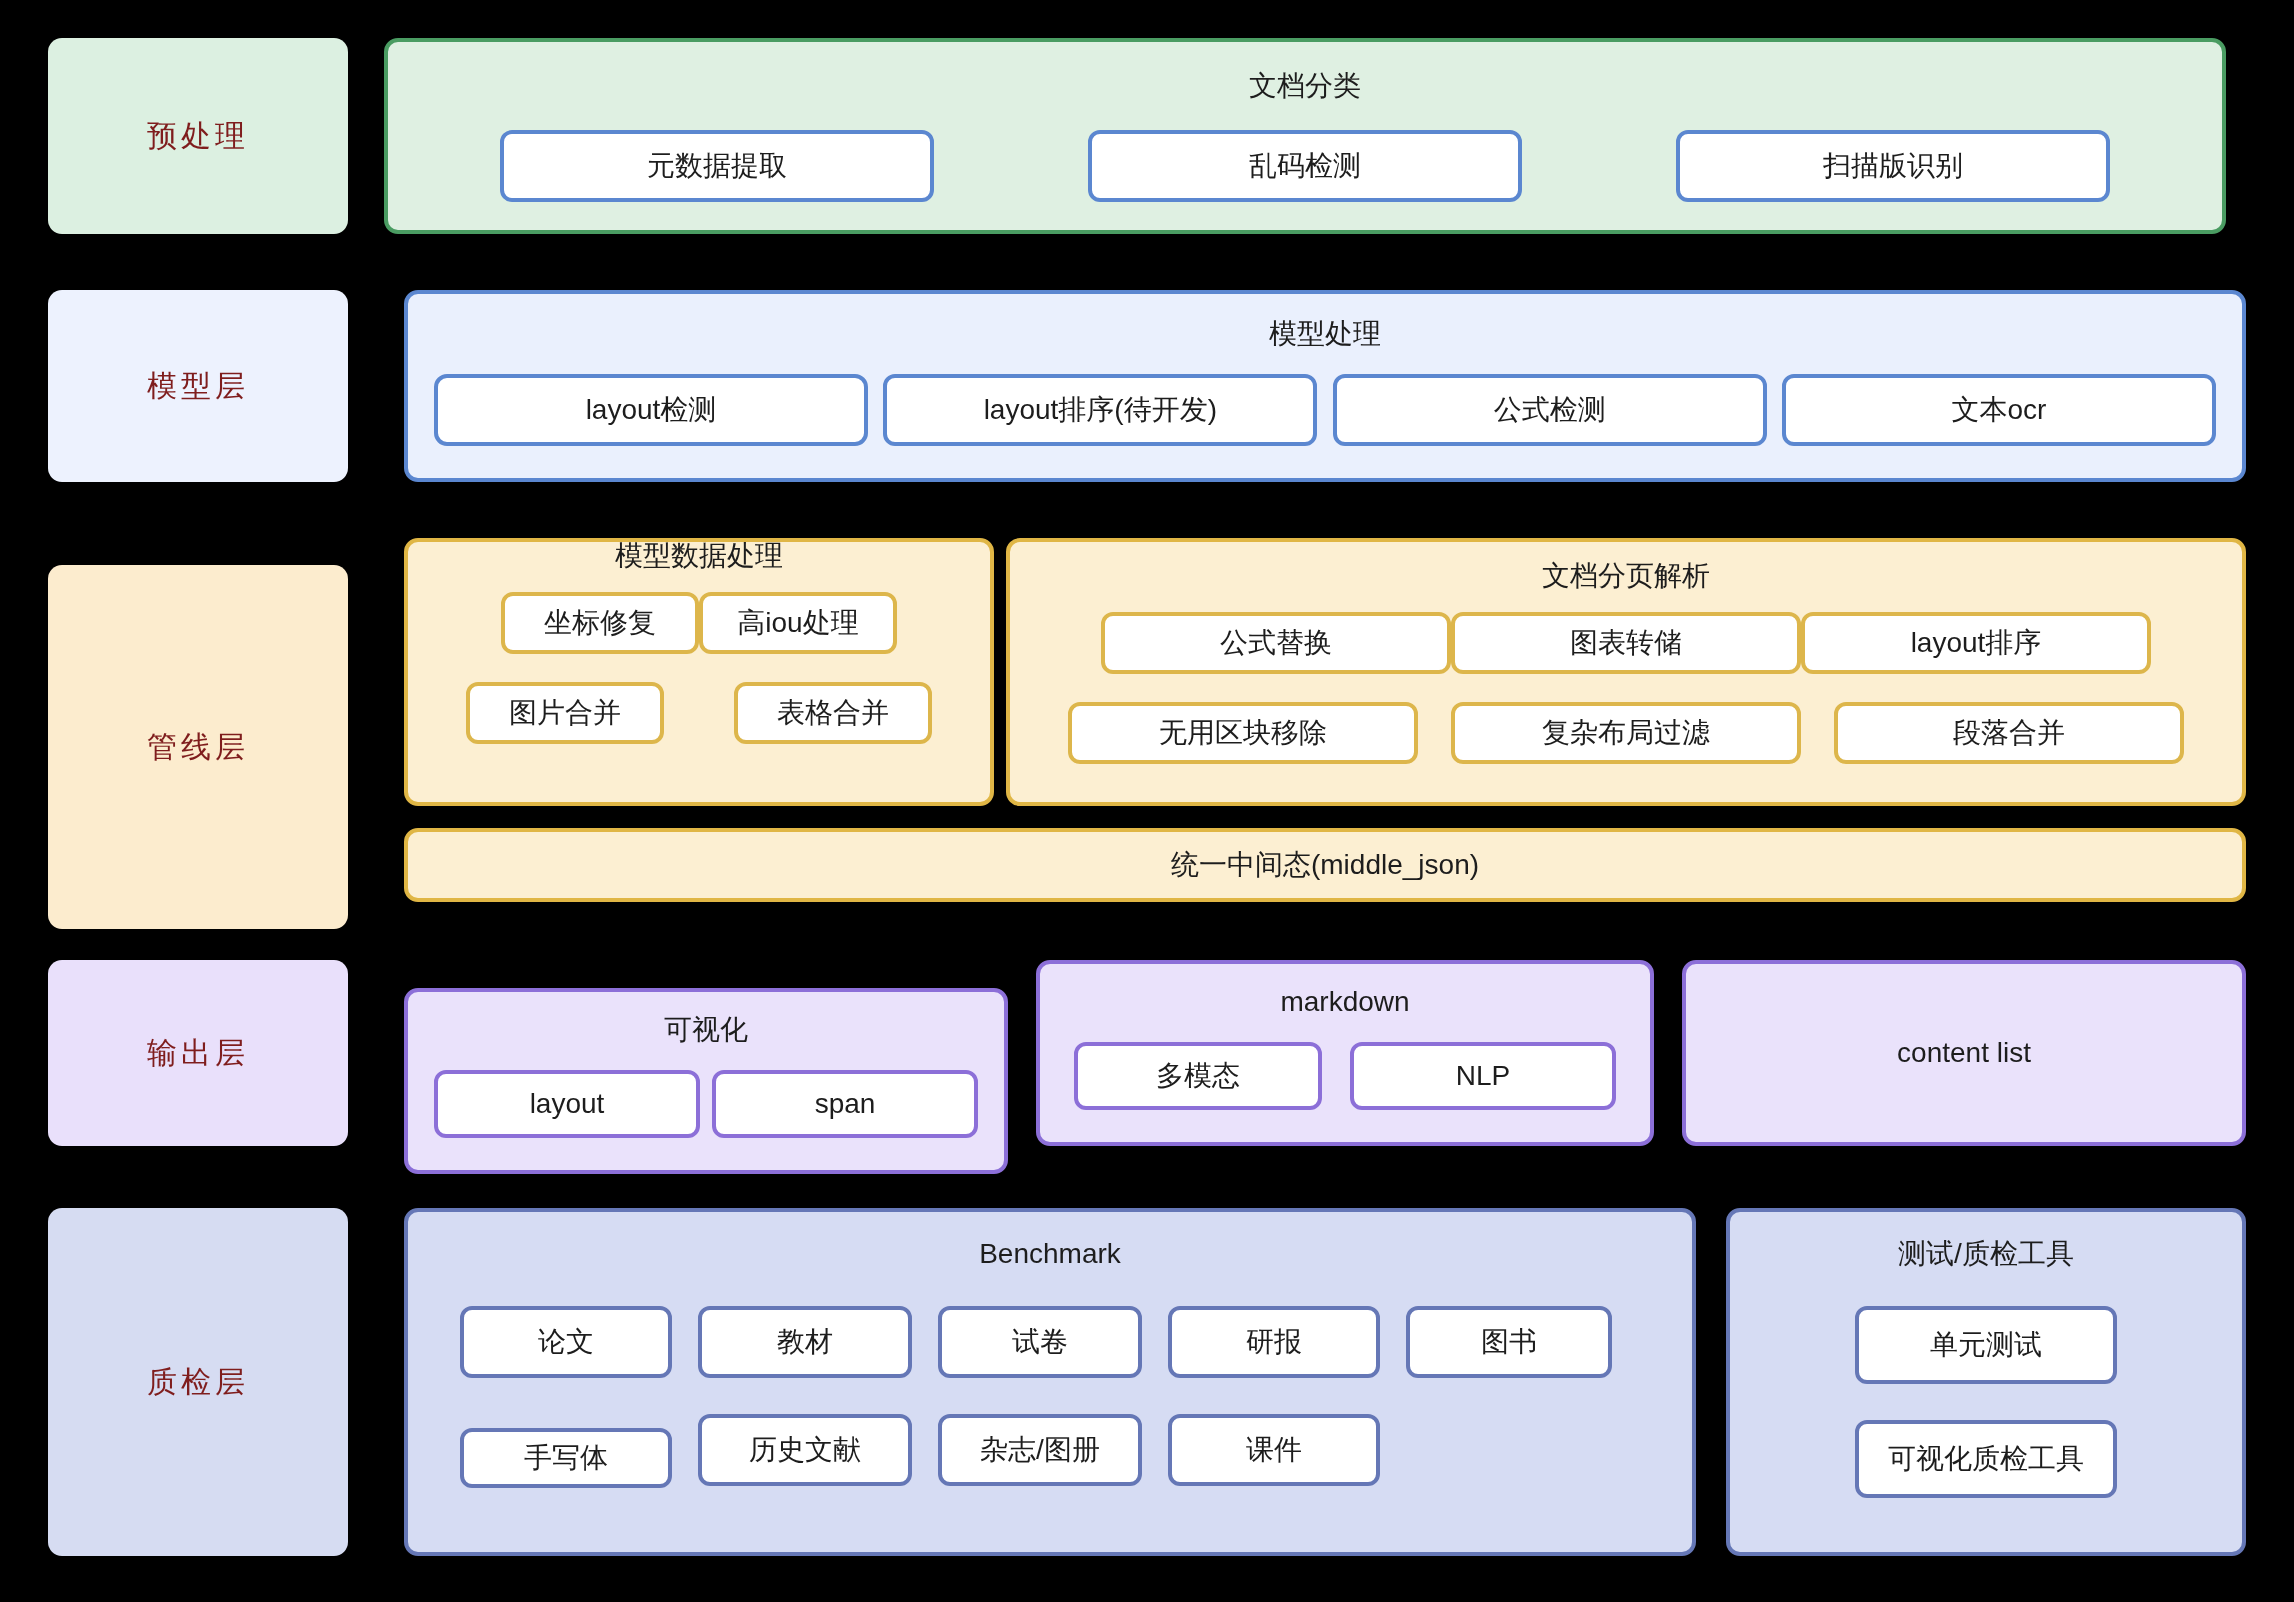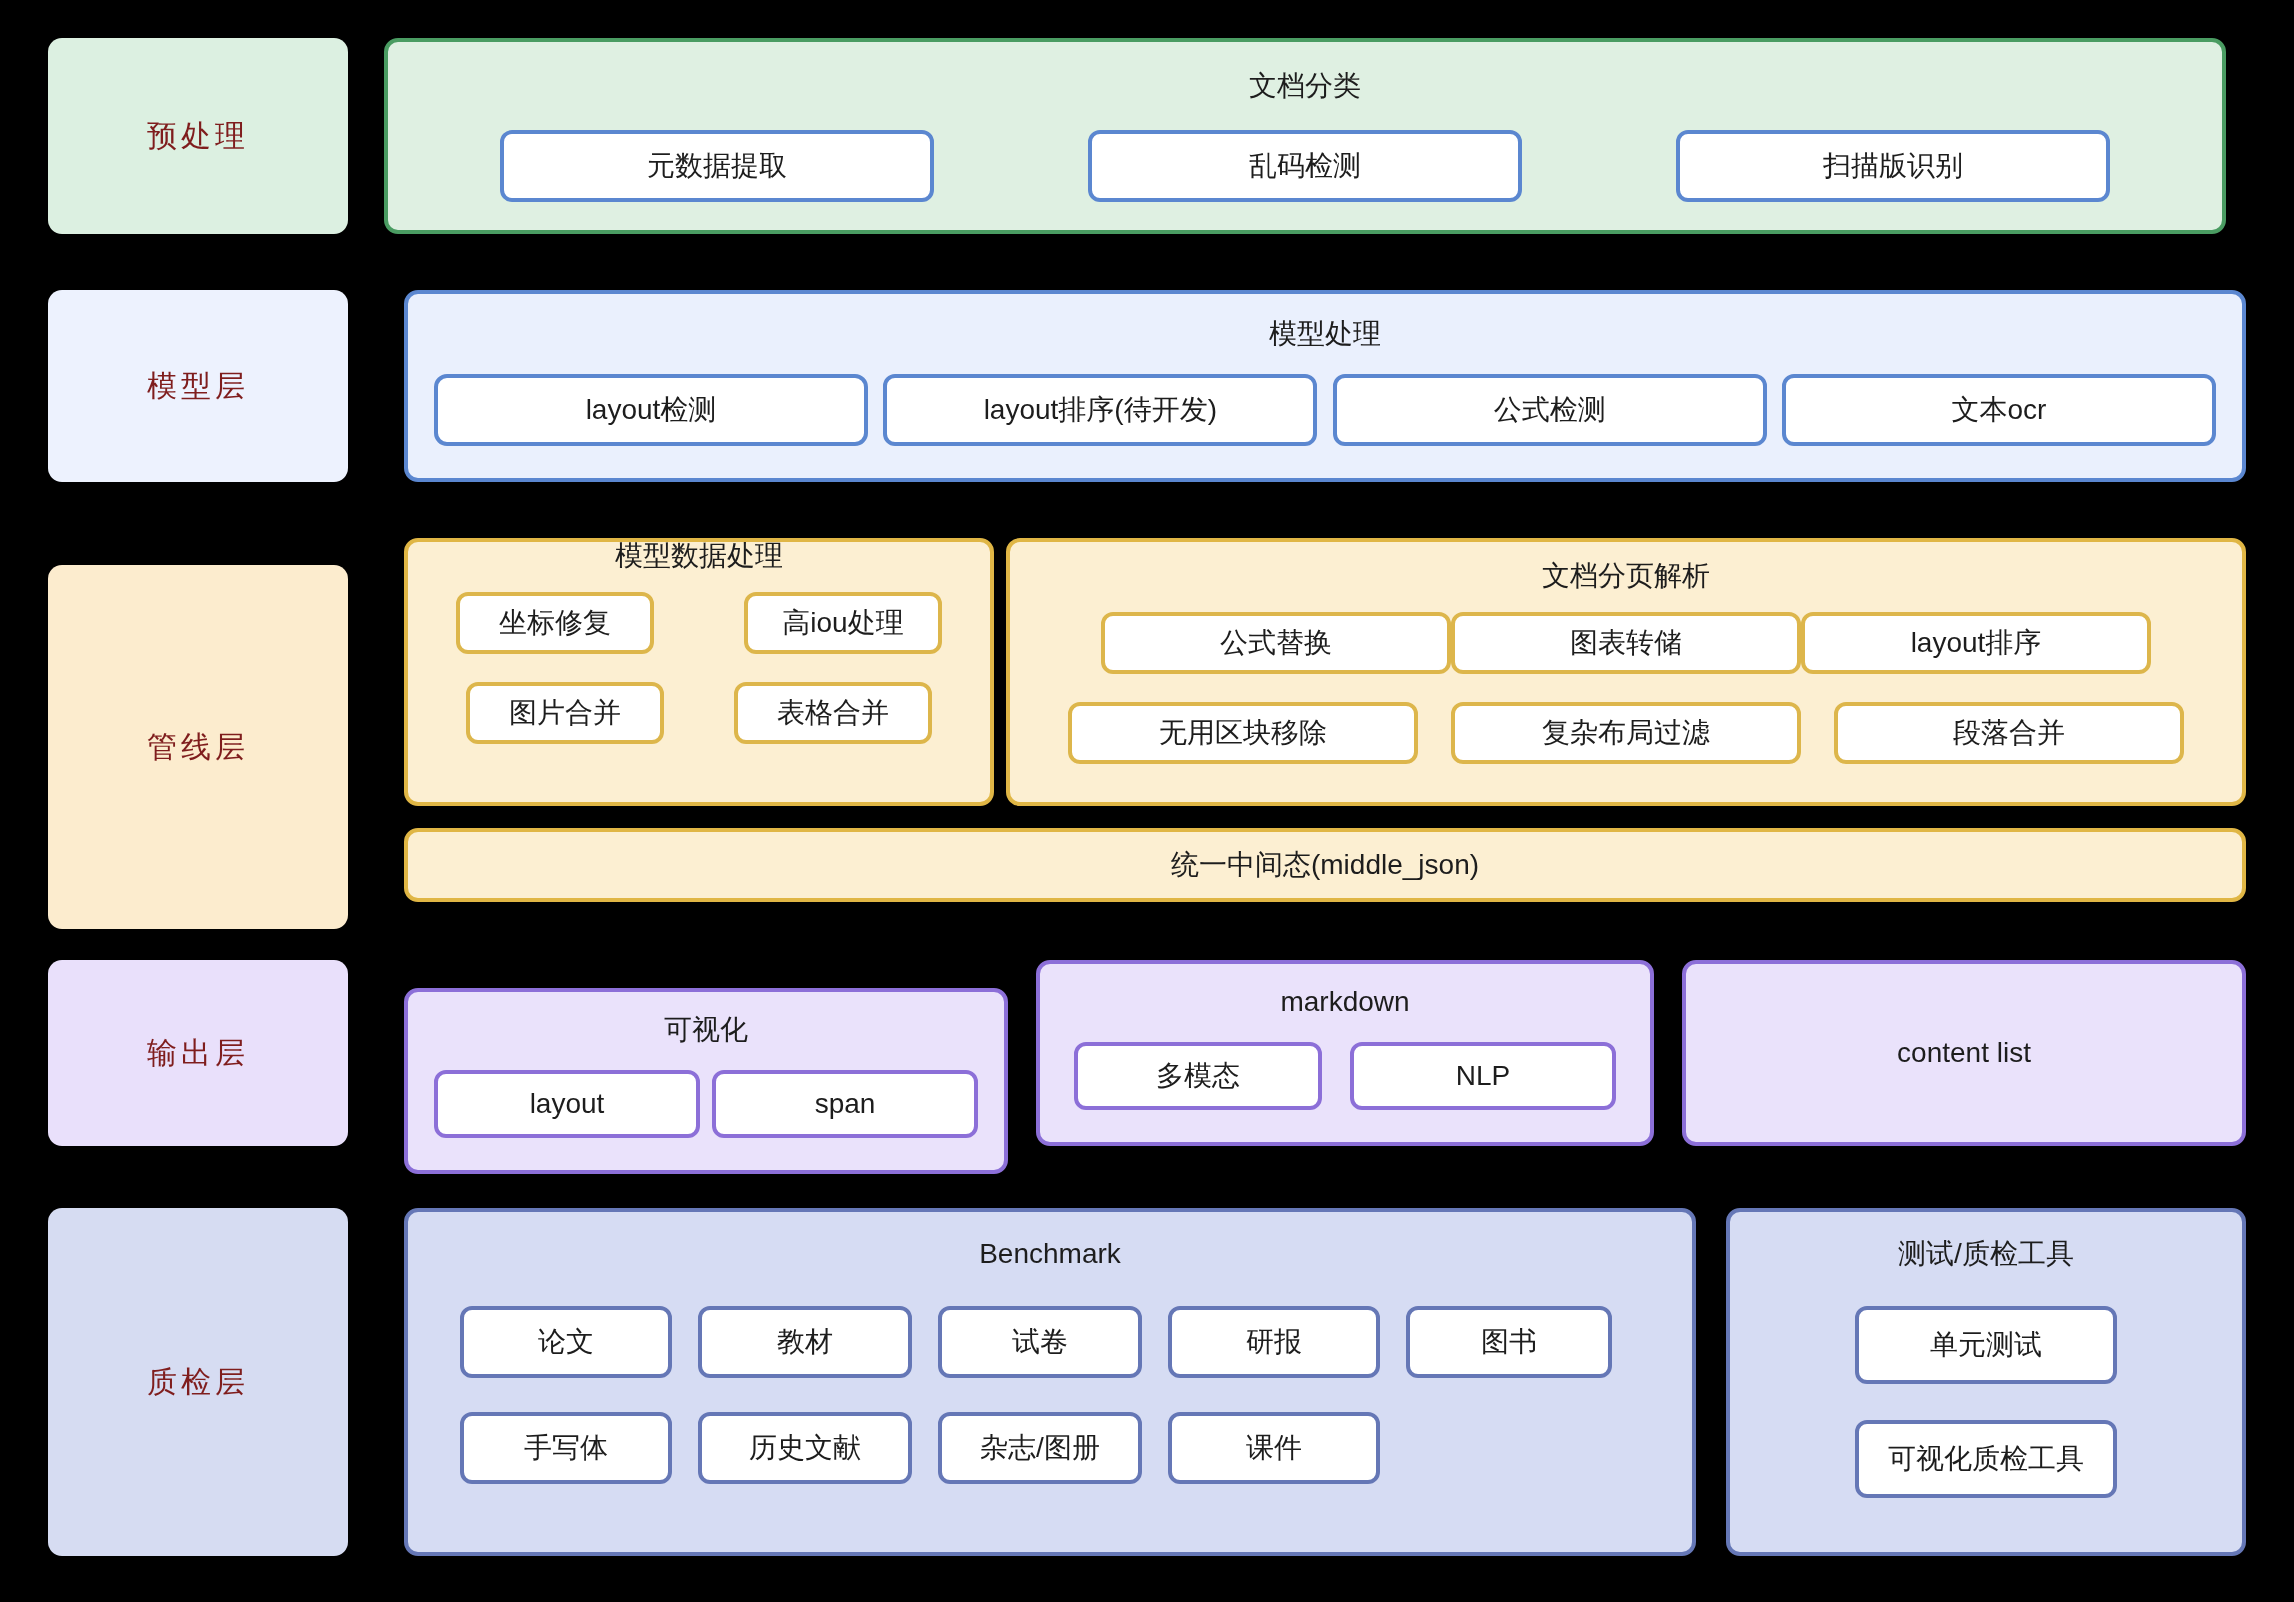--- a/index.html
+++ b/index.html
@@ -128,21 +128,21 @@
       <div class="node" style="width:434px; height:72px;">文本ocr</div>
     </div>
   </div>
 
   <div class="layer-chip chip-yellow" style="top:538px; height:364px;">
     <span class="layer-chip-label">管线层</span>
   </div>
 
   <div class="panel theme-yellow" style="left:404px; top:538px; width:590px; height:268px;">
     <div class="panel-title" style="text-align:center;">模型数据处理</div>
-    <div class="node-row" style="margin-top:22px; padding:0 48px; justify-content:space-between;">
+    <div class="node-row" style="margin-top:22px; padding:0 64px; justify-content:center;">
       <div class="node" style="width:198px; height:62px;">坐标修复</div>
       <div class="node" style="width:198px; height:62px;">高iou处理</div>
     </div>
     <div class="node-row" style="margin-top:28px; padding:0 58px; justify-content:space-between;">
       <div class="node" style="width:198px; height:62px;">图片合并</div>
       <div class="node" style="width:198px; height:62px;">表格合并</div>
     </div>
   </div>
 
   <div class="panel theme-yellow" style="left:1006px; top:538px; width:1240px; height:268px;">
@@ -194,21 +194,21 @@
   <div class="panel theme-indigo" style="left:404px; top:1208px; width:1292px; height:348px;">
     <div class="panel-title" style="margin-top:28px;">Benchmark</div>
     <div class="node-row" style="margin-top:38px; padding-left:52px; gap:26px;">
       <div class="node" style="width:212px; height:72px;">论文</div>
       <div class="node" style="width:214px; height:72px;">教材</div>
       <div class="node" style="width:204px; height:72px;">试卷</div>
       <div class="node" style="width:212px; height:72px;">研报</div>
       <div class="node" style="width:206px; height:72px;">图书</div>
     </div>
     <div class="node-row" style="margin-top:34px; padding-left:52px; gap:26px;">
-      <div class="node" style="width:212px; height:72px;">手写体</div>
+      <div class="node" style="width:212px; height:60px;margin-top:16px;">手写体</div>
       <div class="node" style="width:214px; height:72px;">历史文献</div>
       <div class="node" style="width:204px; height:72px;">杂志/图册</div>
       <div class="node" style="width:212px; height:72px;">课件</div>
     </div>
   </div>
 
   <div class="panel theme-indigo" style="left:1726px; top:1208px; width:520px; height:348px;">
     <div class="panel-title" style="margin-top:28px;">测试/质检工具</div>
     <div class="node-row" style="margin-top:38px; justify-content:center;">
       <div class="node" style="width:262px; height:78px;">单元测试</div>

